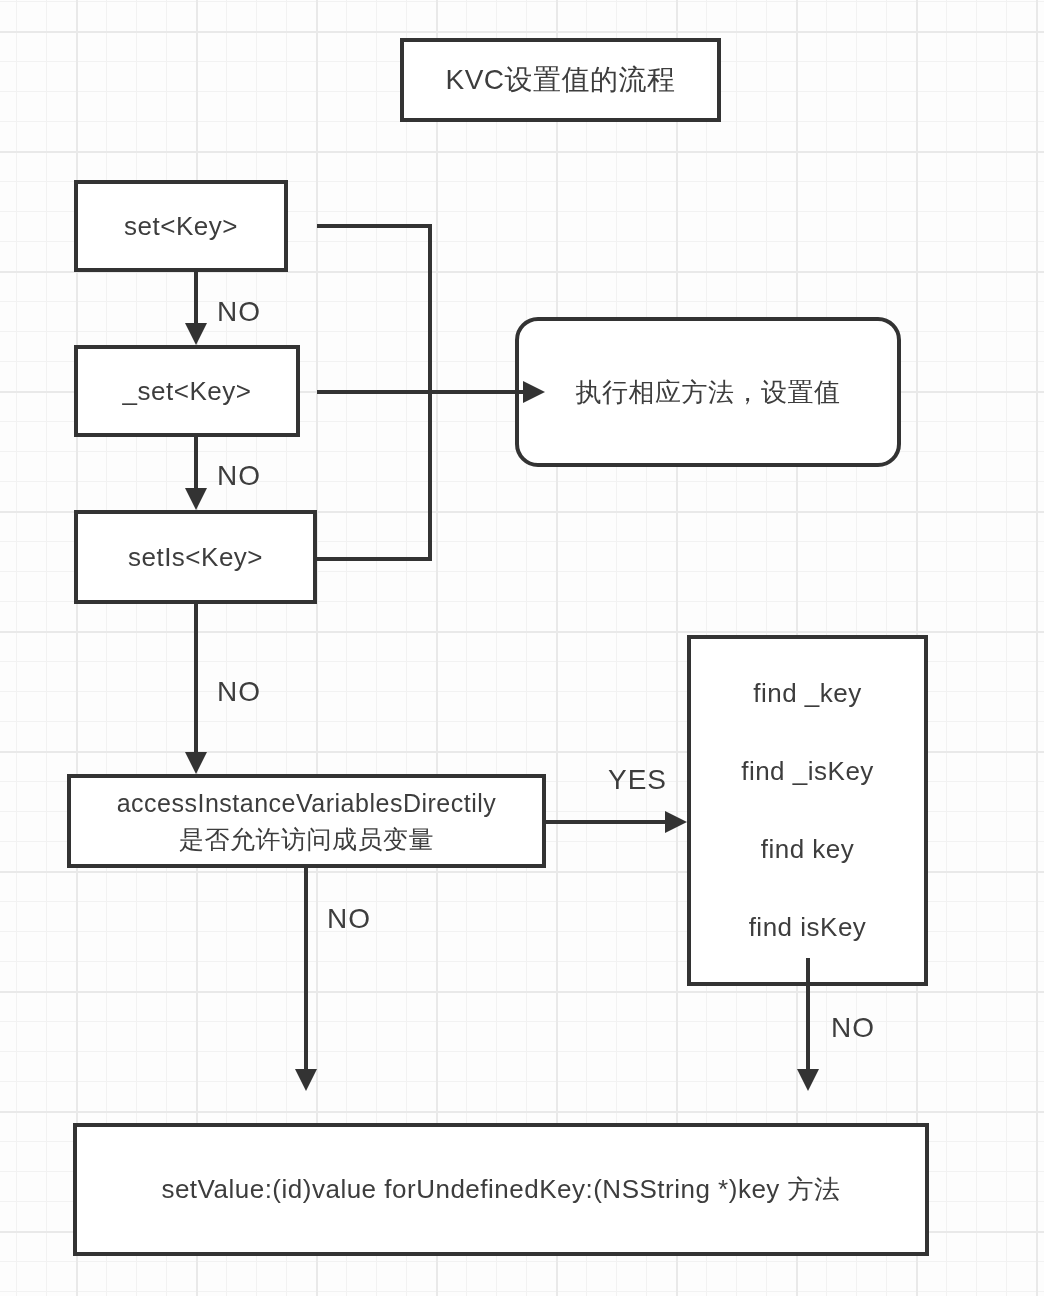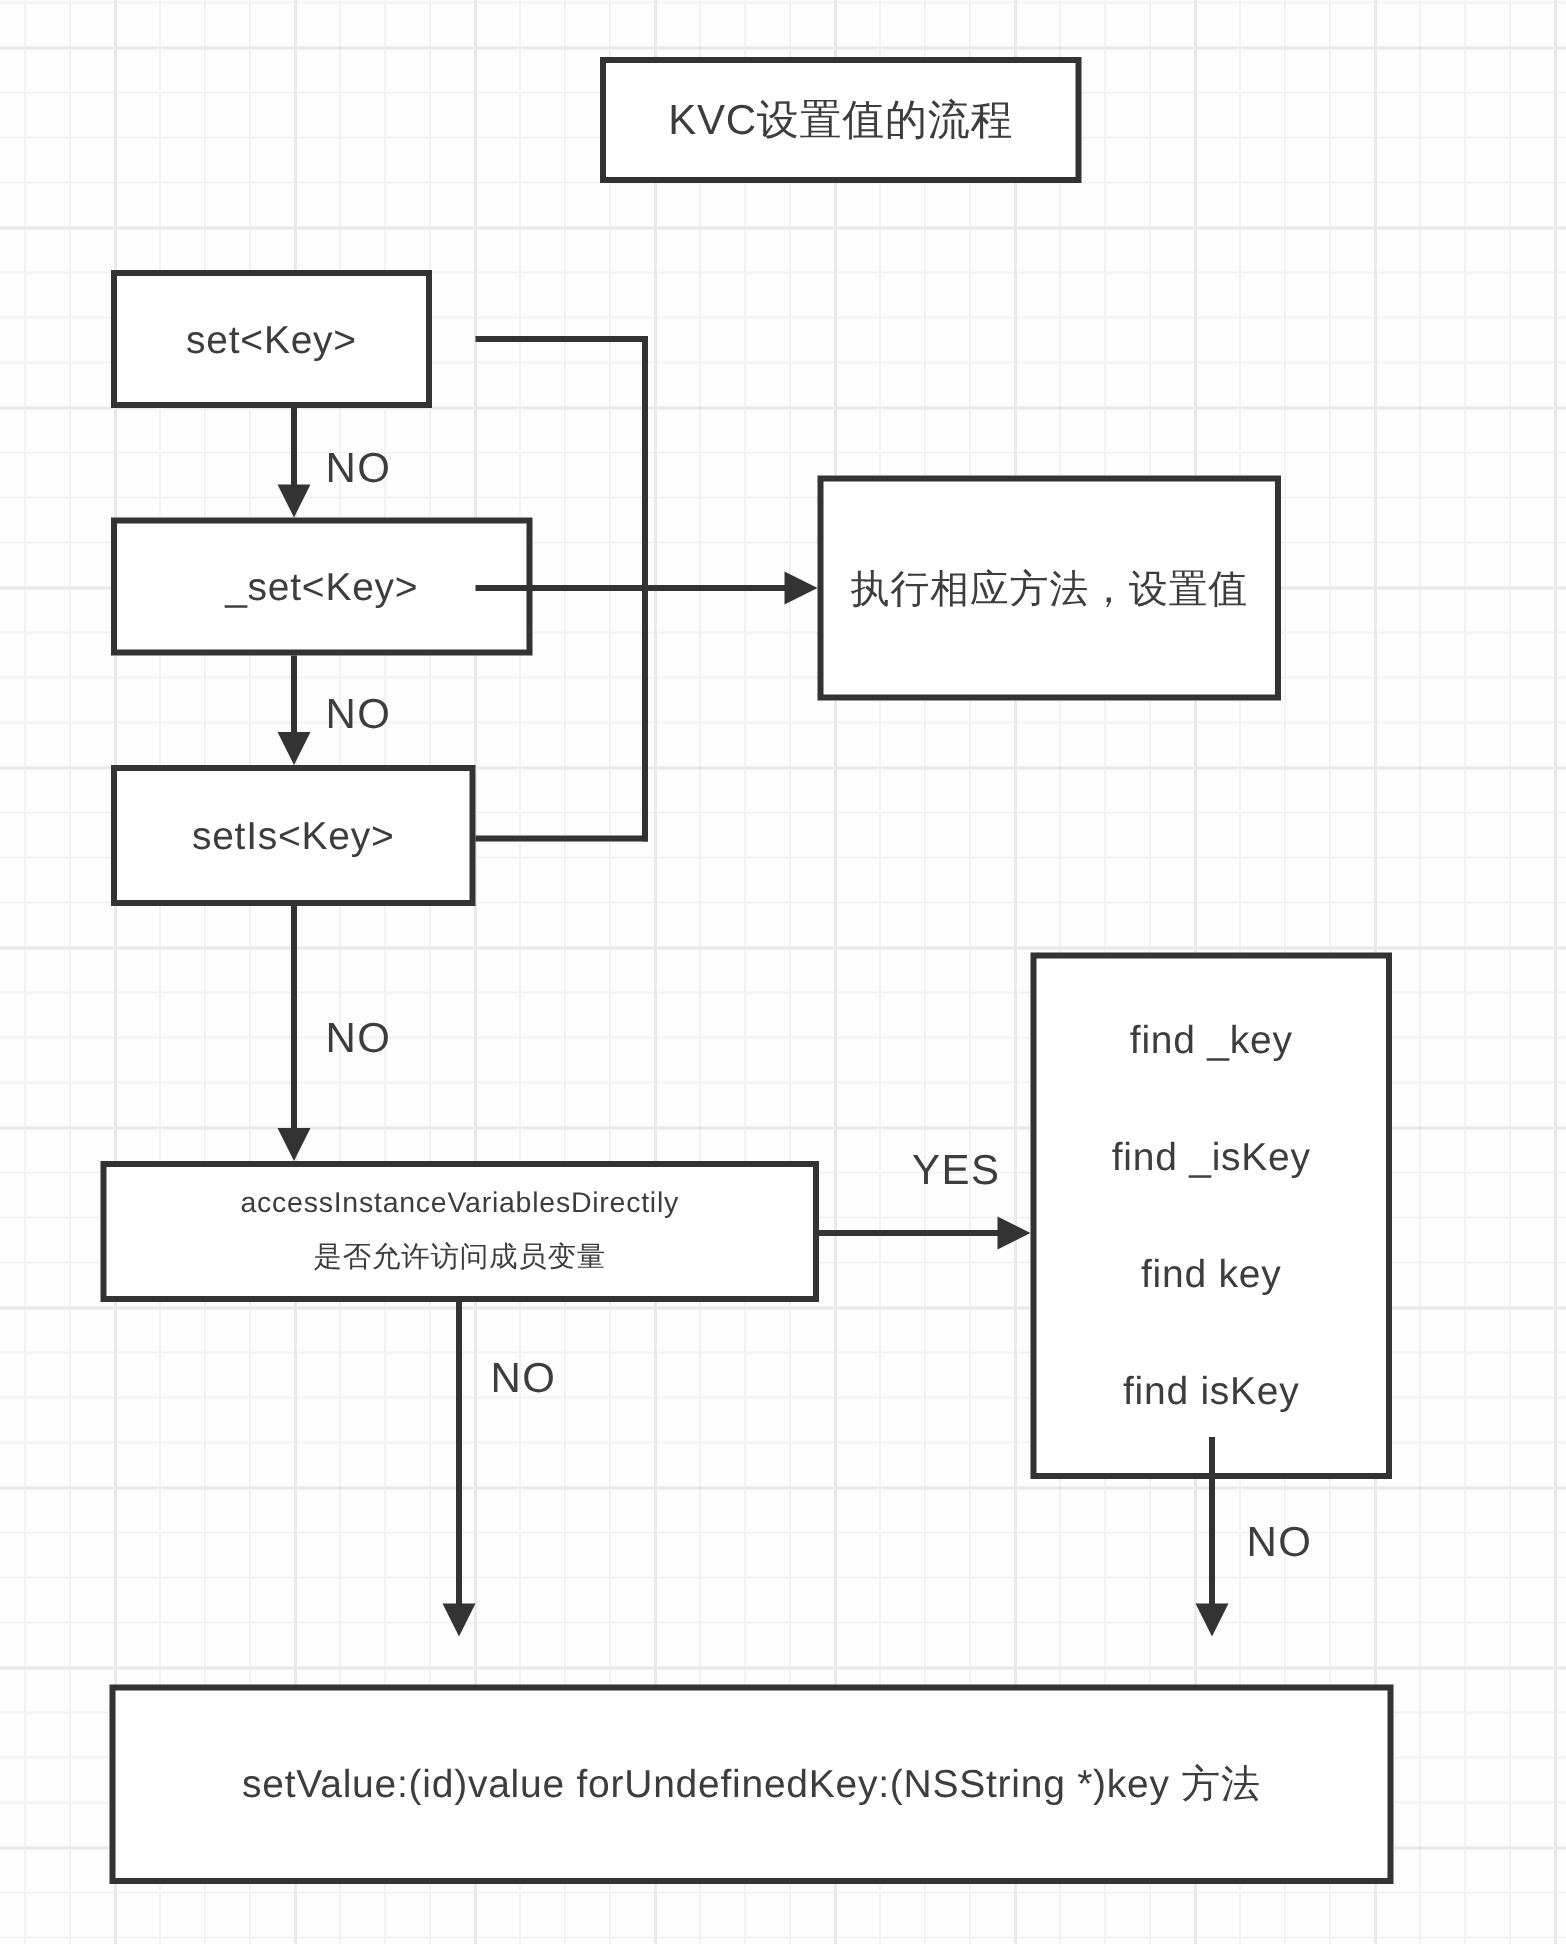--- a/index.html
+++ b/index.html
@@ -54,46 +54,46 @@
   }
   .edge-label {
     position: absolute;
     font-size: 28px;
     color: #3d3d3d;
     font-weight: 300;
     letter-spacing: 1px;
     line-height: 1;
   }
   .title-box { font-size: 28px; }
-  .access-box { font-size: 19px; line-height: 36px; letter-spacing: 0.5px; }
+  .access-box { font-size: 25px; line-height: 36px; letter-spacing: 0.5px; }
   .find-box { justify-content: space-around; padding: 16px 0; margin-top: 28px; }
   .find-box .find-item { display: block; }
 </style>
 </head>
 <body>
 
 <div class="canvas">
 
   <div class="box title-box" style="left:400px; top:38px; width:321px; height:84px;justify-content:center;">
     <span>KVC设置值的流程</span>
   </div>
 
   <div class="box" style="left:74px; top:180px; width:214px; height:92px;">
     <span>set&lt;Key&gt;</span>
   </div>
 
-  <div class="box" style="left:74px; top:345px; width:281px; height:92px;">
+  <div class="box" style="left:74px; top:345px; width:226px; height:92px;">
     <span>_set&lt;Key&gt;</span>
   </div>
 
   <div class="box" style="left:74px; top:510px; width:243px; height:94px;text-align:center;">
     <span>setIs&lt;Key&gt;</span>
   </div>
 
-  <div class="box" style="left:545px; top:317px; width:309px; height:150px;">
+  <div class="box" style="left:515px; top:317px; width:386px; height:150px;border-radius:23px;">
     <span>执行相应方法，设置值</span>
   </div>
 
   <div class="box access-box" style="left:67px; top:774px; width:479px; height:94px;">
     <span>accessInstanceVariablesDirectily</span>
     <span>是否允许访问成员变量</span>
   </div>
 
   <div class="box find-box" style="left:687px; top:607px; width:241px; height:351px;">
     <span class="find-item">find _key</span>

